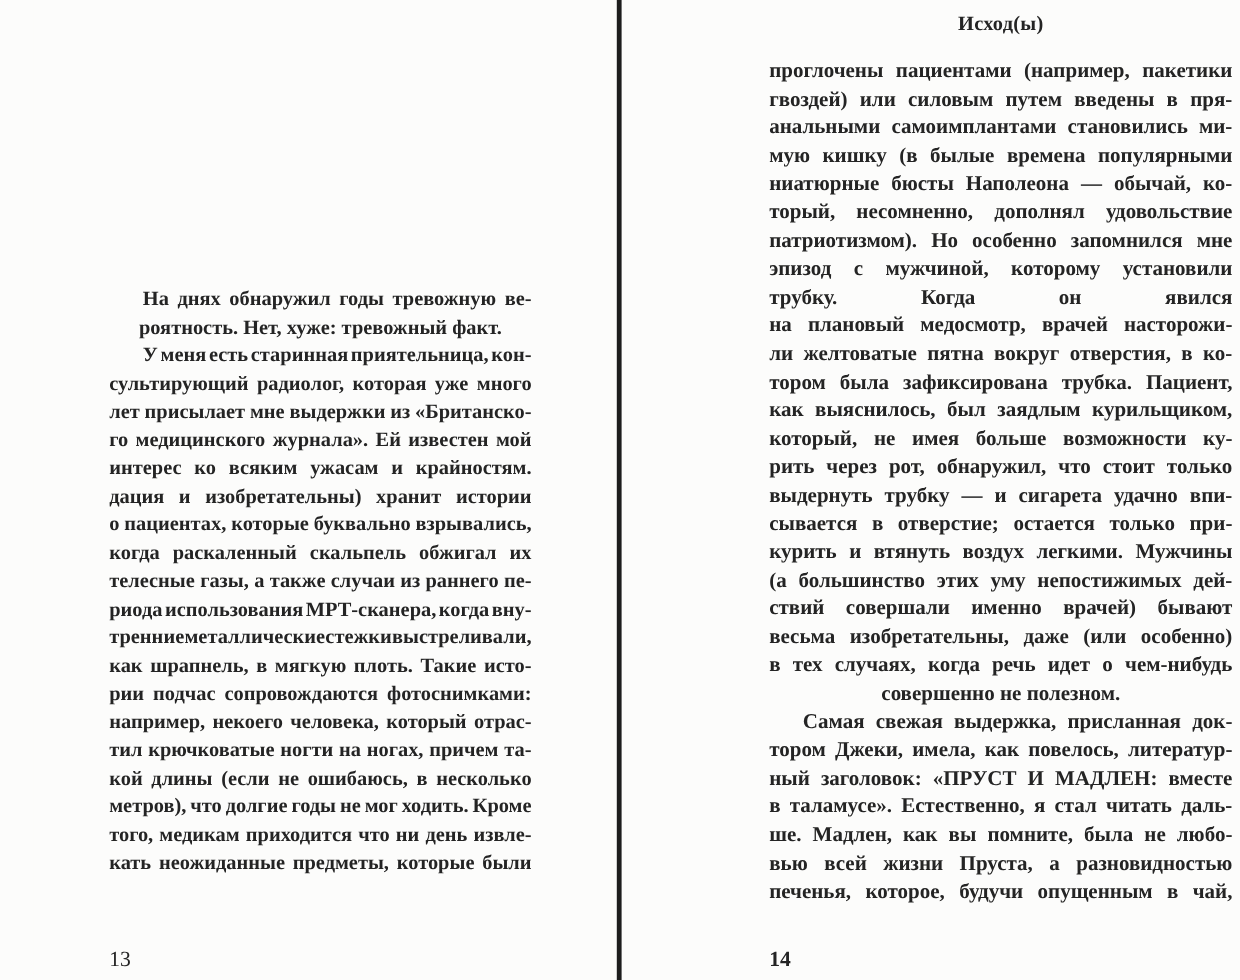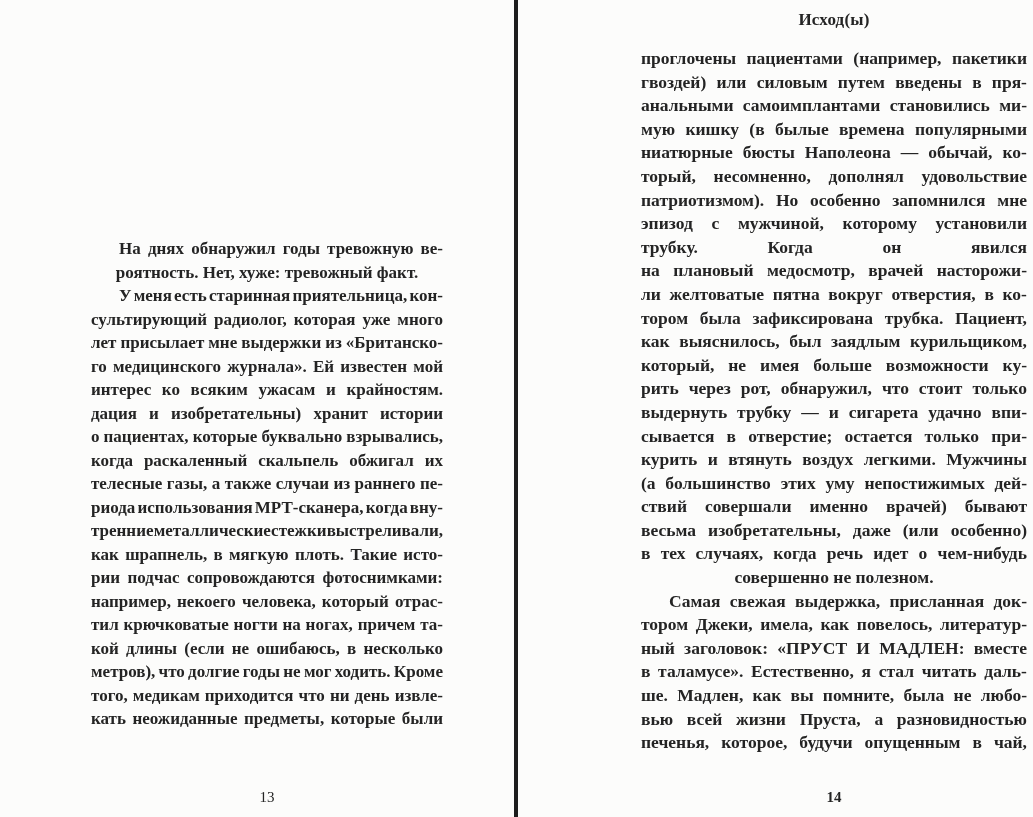--- a/index.html
+++ b/index.html
@@ -71,22 +71,21 @@
     top: 10px;
     width: 386px;
     text-align: center;
     font-weight: bold;
     font-size: 17px;
     letter-spacing: 0.2px;
   }
   .page-number {
     position: absolute;
     top: 789px;
-    font-size: 15px;
-    text-align: center;
+    font-size: 18px;
   }
   .page-number-left  { left: 63px;  width: 352px; }
   .page-number-right { left: 94px;  width: 386px; font-weight: bold; }
 </style>
 </head>
 <body>
 
 <div class="spread">
 
   <div class="page page-left">

